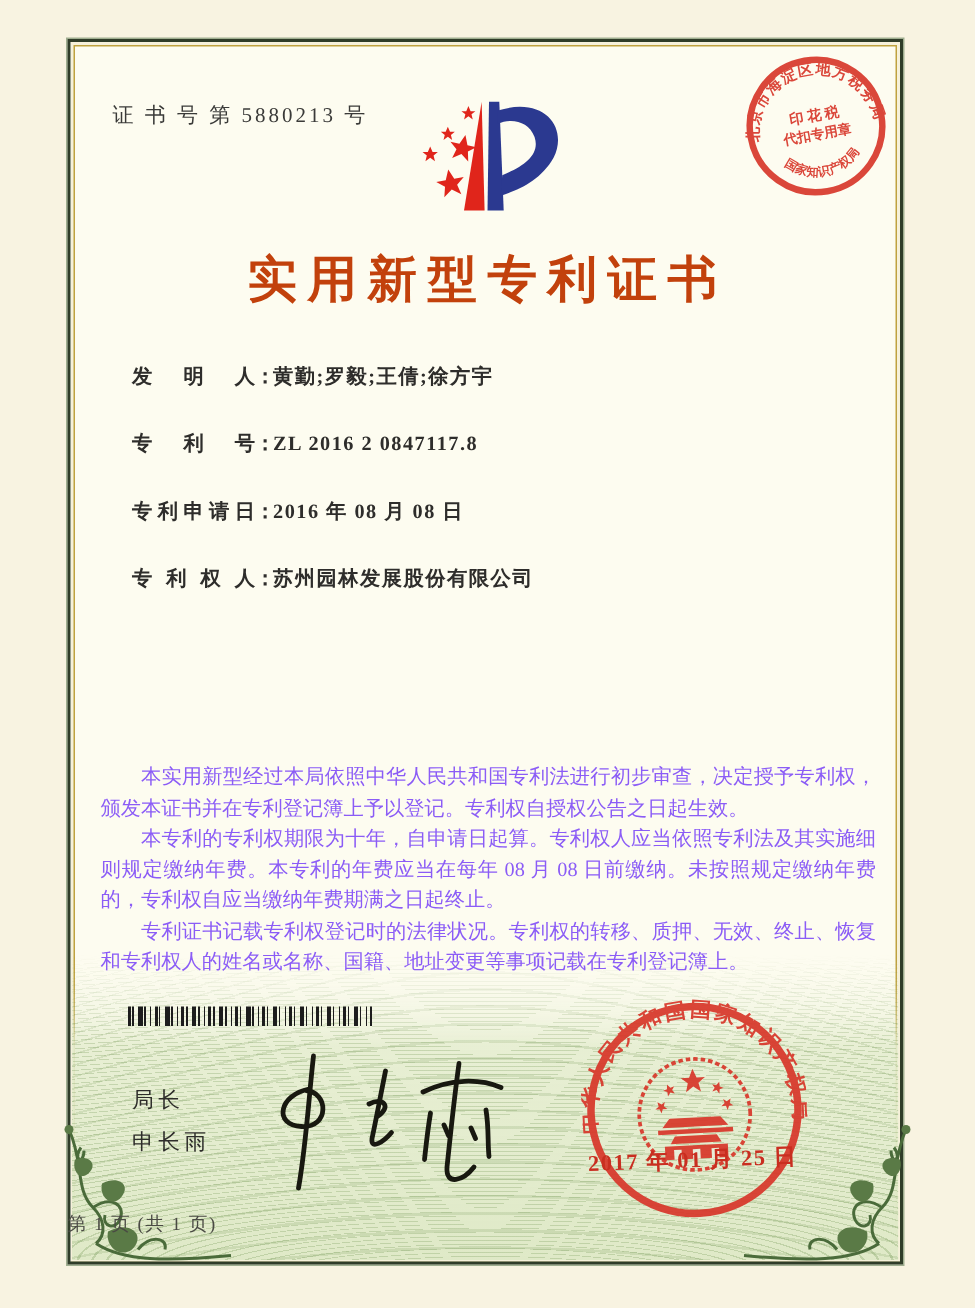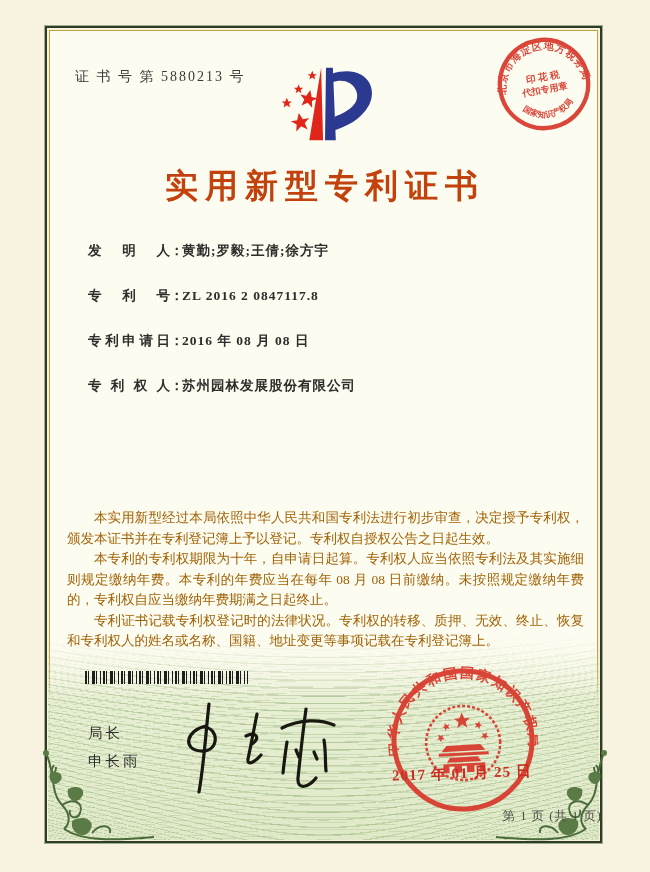--- a/index.html
+++ b/index.html
@@ -42,21 +42,21 @@
     text-align:center;font-size:33px;font-weight:bold;color:#c2410c;
     letter-spacing:7px;
   }
   .fields{position:absolute;left:88px;top:242px;z-index:2;}
   .field-row{height:21px;margin-bottom:24px;font-size:13.5px;color:#2e2d2b;font-weight:bold;white-space:nowrap;}
   .field-label{display:inline-block;width:82px;text-align:justify;text-align-last:justify;vertical-align:top;}
   .field-colon{display:inline-block;width:12px;}
   .field-value{letter-spacing:1px;}
   .paras{
     position:absolute;left:67px;top:508px;width:517px;z-index:2;
-    font-size:13.5px;line-height:20.5px;color:#a16207;text-align:justify;
+    font-size:13.5px;line-height:20.5px;color:#8b5cf6;text-align:justify;
   }
   .paras p{margin:0;text-indent:2em;}
   .barcode{
     position:absolute;left:85px;top:671px;width:163px;height:13px;z-index:2;
     background-image:repeating-linear-gradient(90deg,
       #1d1d1d 0 2px, rgba(0,0,0,0) 2px 3px,
       #1d1d1d 3px 4px, rgba(0,0,0,0) 4px 7px,
       #1d1d1d 7px 10px, rgba(0,0,0,0) 10px 11px,
       #1d1d1d 11px 12px, rgba(0,0,0,0) 12px 15px,
       #1d1d1d 15px 16px, rgba(0,0,0,0) 16px 18px);
@@ -68,21 +68,21 @@
     transform:rotate(-2deg);white-space:nowrap;
   }
   .sig-block{position:absolute;left:88px;top:724px;z-index:2;font-size:14.5px;font-weight:normal;color:#2e2d2b;}
   .sig-block div{margin-bottom:9px;letter-spacing:3px;}
   .handwriting{position:absolute;left:168px;top:698px;width:190px;height:102px;z-index:2;}
   .ornament{position:absolute;top:745px;width:118px;height:100px;z-index:2;}
   .ornament.left{left:40px;}
   .ornament.right{left:492px;transform:scaleX(-1);}
   .footer{
     position:absolute;left:45px;top:808px;width:557px;z-index:2;
-    text-align:right;font-size:12.5px;letter-spacing:1px;color:#4a4a44;
+    text-align:left;font-size:12.5px;letter-spacing:1px;color:#4a4a44;
   }
 </style>
 </head>
 <body>
 
 <div class="page">
 
   <div class="frame"></div>
   <div class="guilloche"></div>
 

